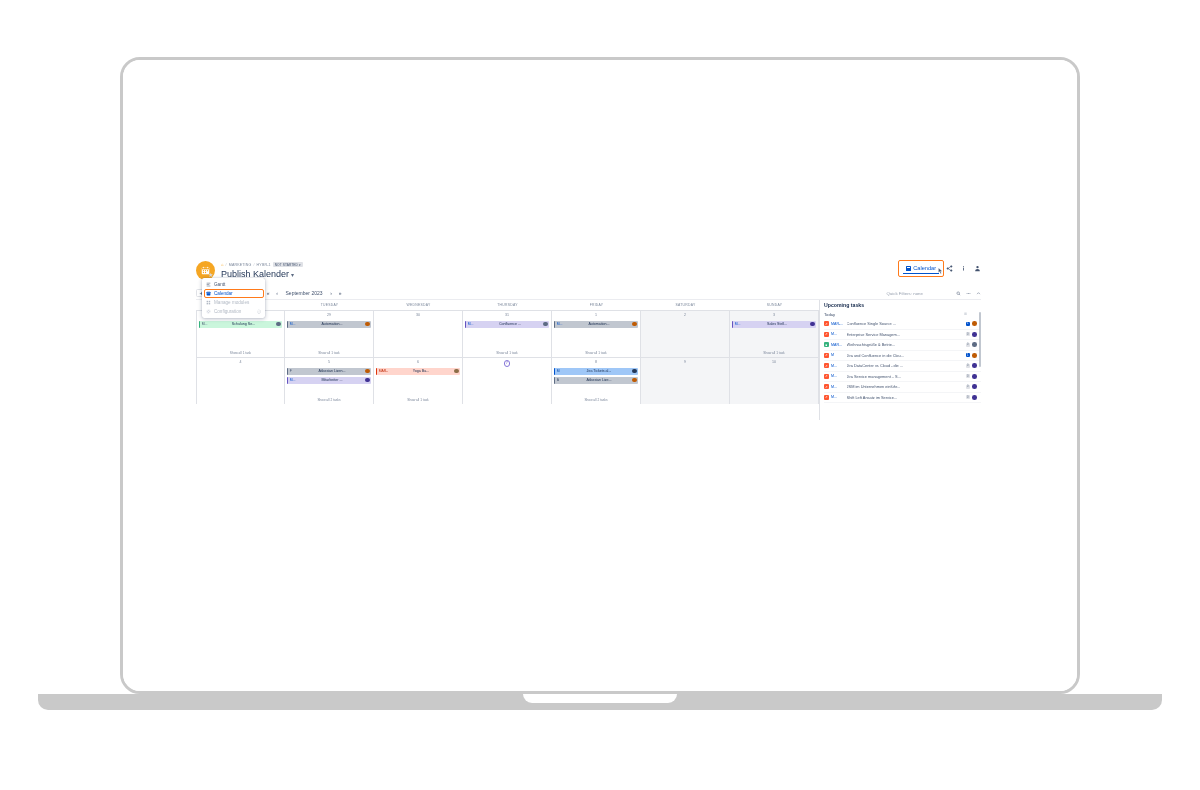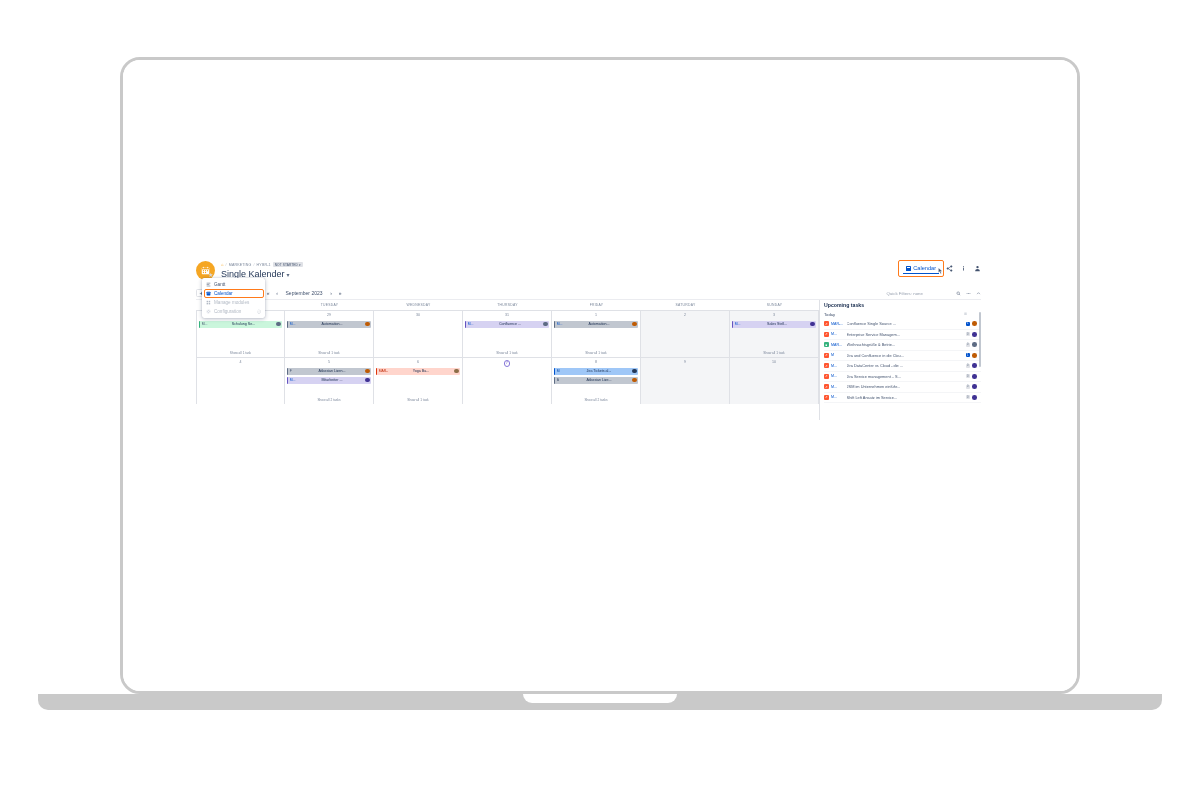--- a/index.html
+++ b/index.html
@@ -312,21 +312,21 @@
             <span class="bc-sep">/</span>
             <span>MARKETING</span>
             <span class="bc-sep">/</span>
             <span>HYBR-1</span>
             <span class="status-pill">
               <span>NOT STARTED</span> ▾
             </span>
           </div>
 
           <div class="page-title">
-            <span>Single Kalender</span><span class="caret">▾</span>
+            <span>Publish Kalender</span><span class="caret">▾</span>
           </div>
 
           <div class="header-right">
 
             <div class="view-switcher">
               <span class="sq"></span>
               <span>Calendar</span>
               <span class="cursor-glyph">
                 <svg viewBox="0 0 24 24" width="7" height="8">
                   <path d="M5 2 L5 18 L9 14 L12 21 L15 19.5 L12 13 L18 13 Z" fill="#42526e" stroke="#fff" stroke-width="1"></path>

